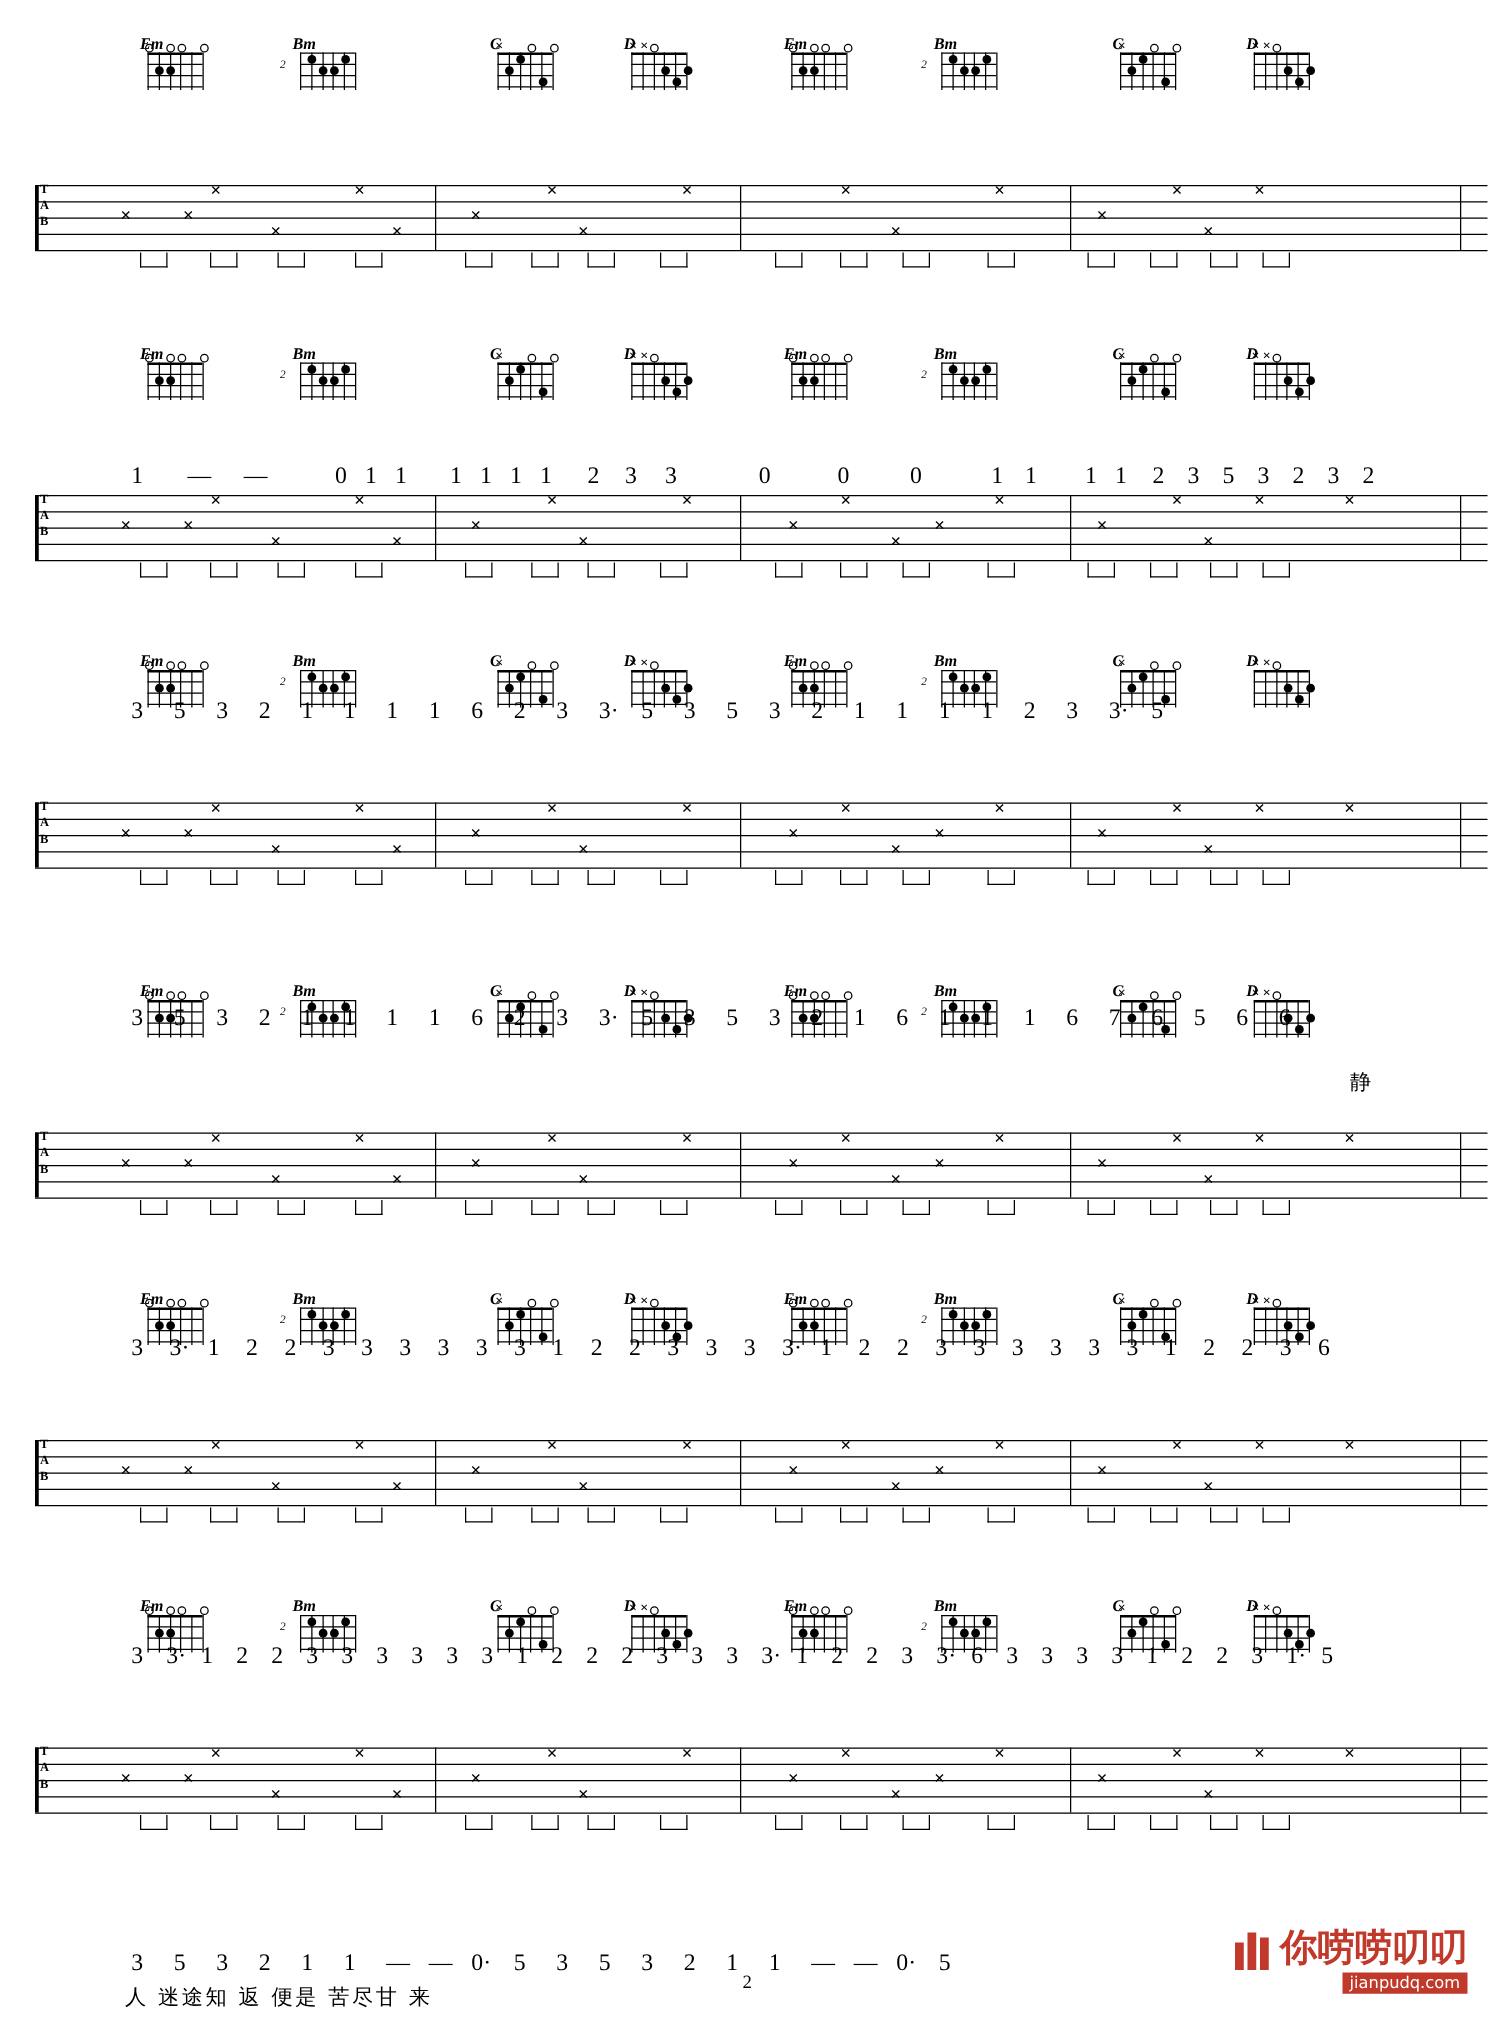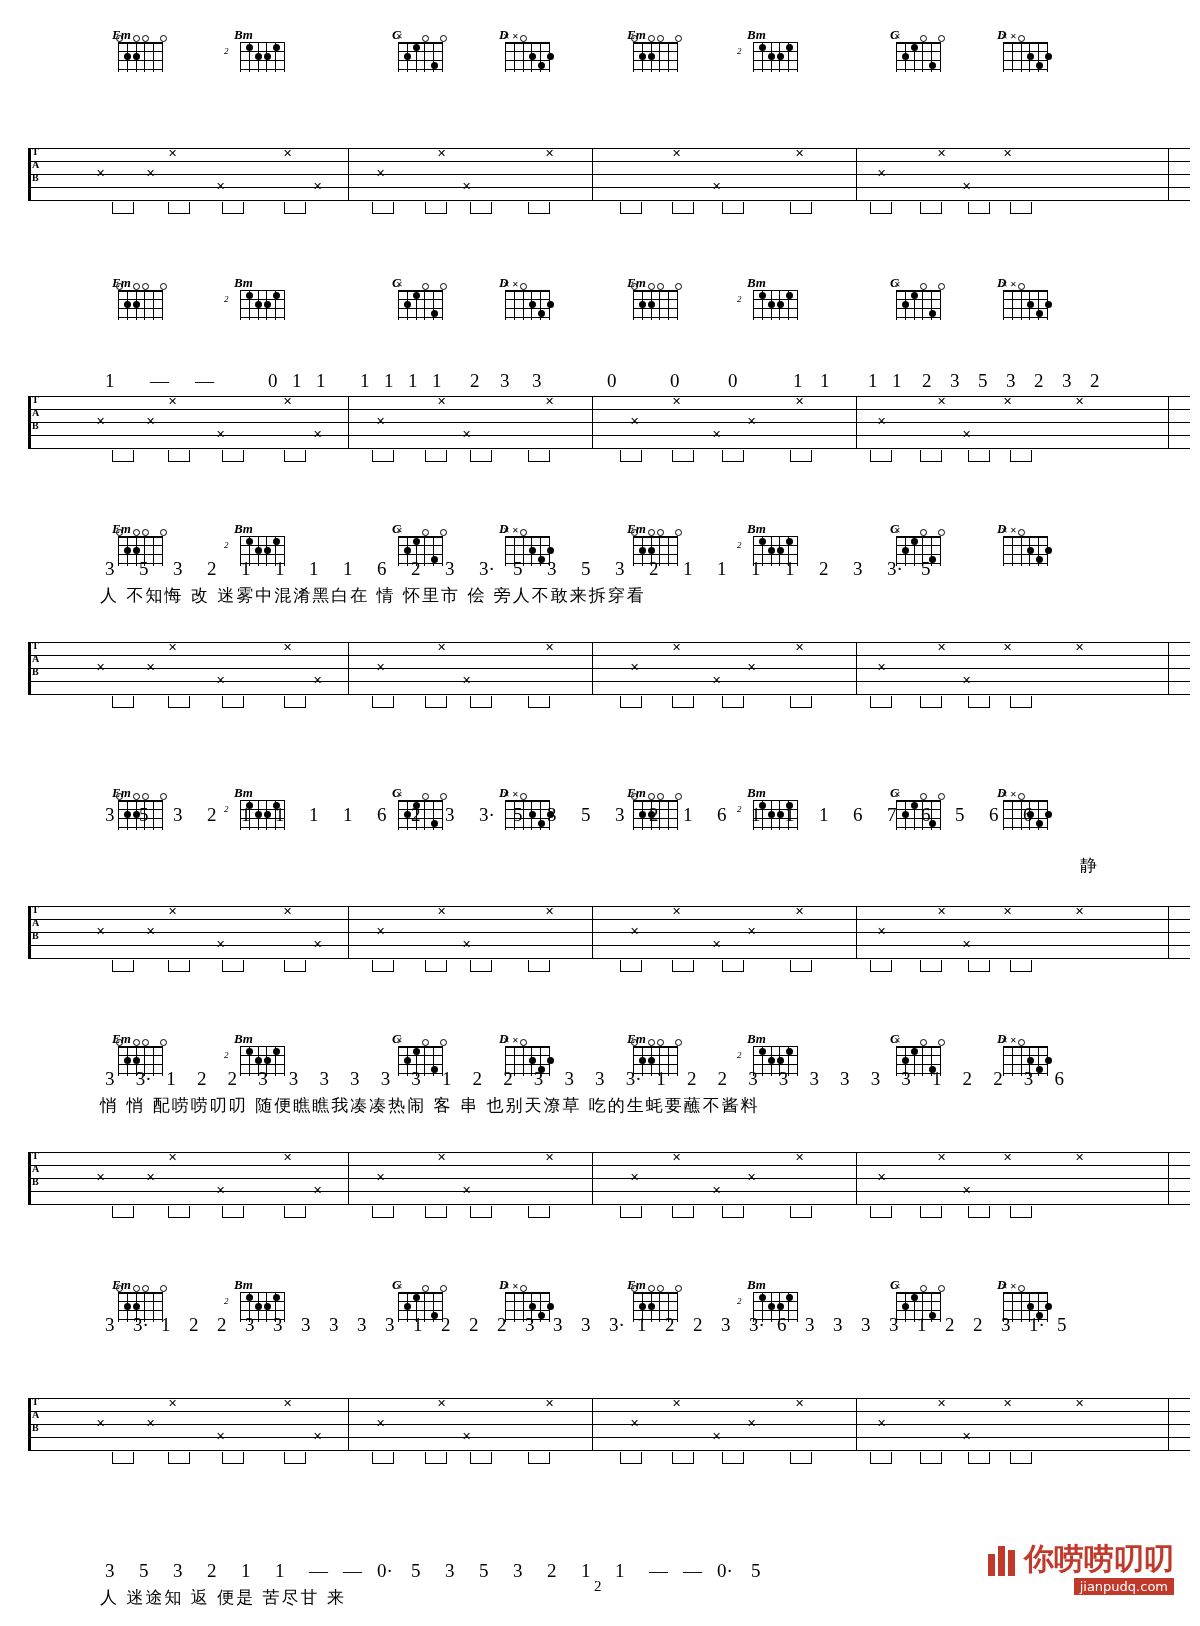--- a/index.html
+++ b/index.html
@@ -549,21 +549,20 @@
           <div class="num" style="left:615px;top:162px;">3</div>
           <div class="num" style="left:649px;top:162px;">2</div>
           <div class="num" style="left:683px;top:162px;">1</div>
           <div class="num" style="left:717px;top:162px;">1</div>
           <div class="num" style="left:751px;top:162px;">1</div>
           <div class="num" style="left:785px;top:162px;">1</div>
           <div class="num" style="left:819px;top:162px;">2</div>
           <div class="num" style="left:853px;top:162px;">3</div>
           <div class="num" style="left:887px;top:162px;">3·</div>
           <div class="num" style="left:921px;top:162px;">5</div>
-          <div class="lyr" style="left:100px;top:188px;letter-spacing:2px;">人 不知悔 改 迷雾中混淆黑白在 情 怀里市 侩 旁人不敢来拆穿看</div>
         </div>
       </div>
       <div class="system" style="position:absolute;left:0;top:522px;">
         <div class="chords">
           <div class="chord" style="left:110px;">
             <div class="name">Em</div>
             <div class="grid">
               <div class="nut"></div>
               <div class="hline" style="top:9px;"></div>
               <div class="hline" style="top:18px;"></div>
@@ -1057,21 +1056,20 @@
           <div class="num" style="left:778.75px;top:162px;">3</div>
           <div class="num" style="left:809.375px;top:162px;">3</div>
           <div class="num" style="left:840px;top:162px;">3</div>
           <div class="num" style="left:870.625px;top:162px;">3</div>
           <div class="num" style="left:901.25px;top:162px;">3</div>
           <div class="num" style="left:931.875px;top:162px;">1</div>
           <div class="num" style="left:962.5px;top:162px;">2</div>
           <div class="num" style="left:993.125px;top:162px;">2</div>
           <div class="num" style="left:1023.75px;top:162px;">3</div>
           <div class="num" style="left:1054.375px;top:162px;">6</div>
-          <div class="lyr" style="left:100px;top:188px;letter-spacing:2px;">悄 悄 配唠唠叨叨 随便瞧瞧我凑凑热闹 客 串 也别天潦草 吃的生蚝要蘸不酱料</div>
         </div>
       </div>
       <div class="system" style="position:absolute;left:0;top:1032px;">
         <div class="chords">
           <div class="chord" style="left:110px;">
             <div class="name">Em</div>
             <div class="grid">
               <div class="nut"></div>
               <div class="hline" style="top:9px;"></div>
               <div class="hline" style="top:18px;"></div>

